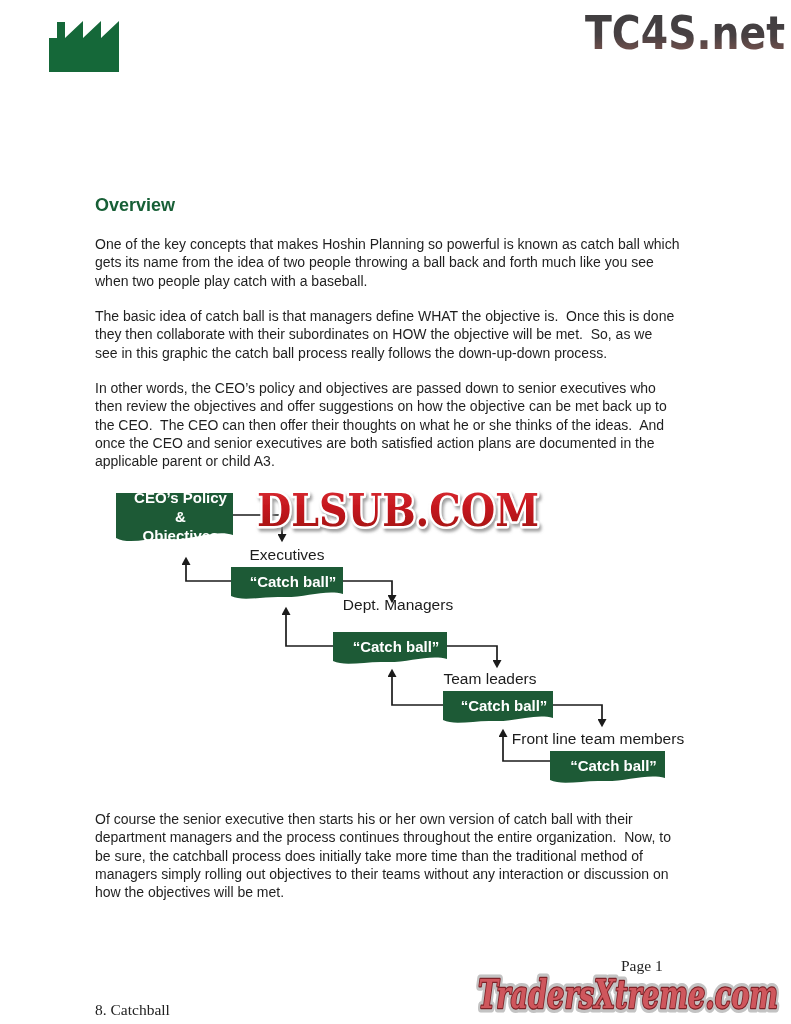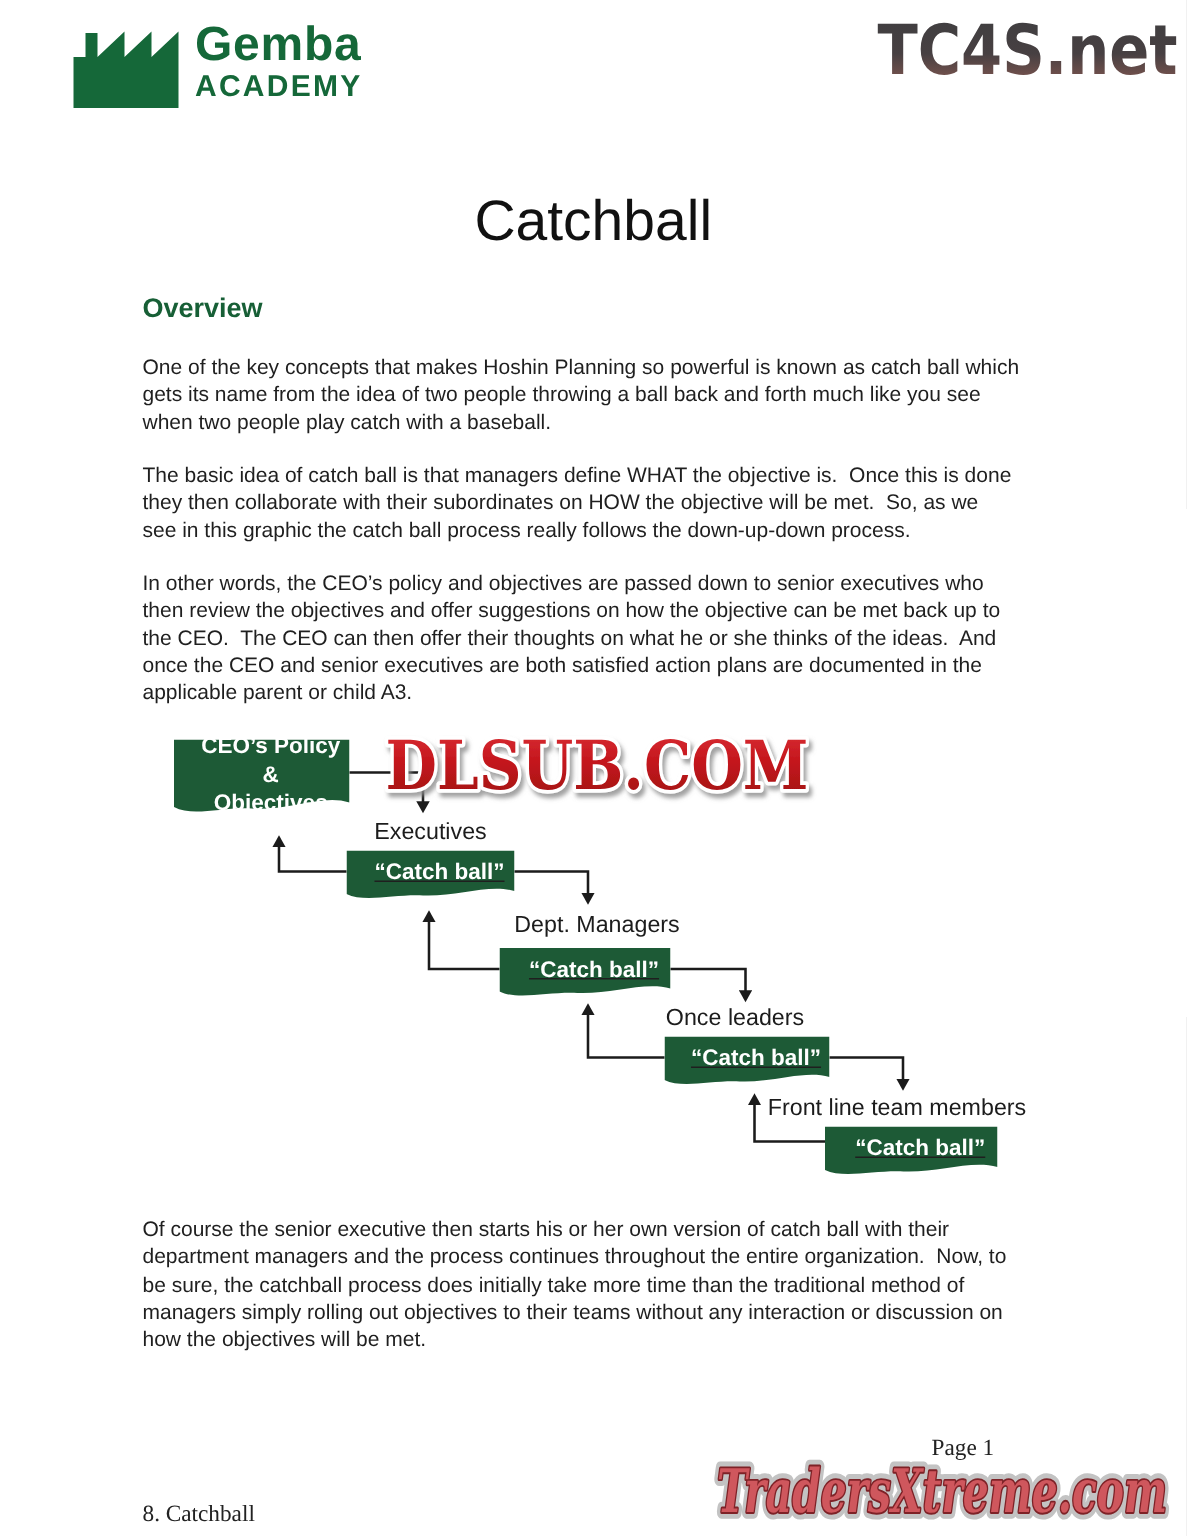--- a/index.html
+++ b/index.html
@@ -24,62 +24,57 @@
   .p1{top:235px;} .p2{top:307px;} .p3{top:379px;} .p4{top:810px;}
   
   .diagram{position:absolute;left:0;top:480px;width:791px;height:330px;}
   .arrows{position:absolute;left:0;top:0;}
   .banner{position:absolute;}
   .banner svg{position:absolute;inset:0;width:100%;height:100%;}
   .banner-label{position:relative;display:flex;align-items:center;justify-content:center;
     text-align:center;color:#fff;font-weight:600;white-space:pre-line;padding-left:12px;}
   .ceo-banner{left:116px;top:13px;width:117px;height:57px;}
   .ceo-banner .banner-label{height:47px;font-size:15px;line-height:19px;}
-  .cb{width:112px;height:38px;text-decoration:underline;}
+  .cb{width:112px;height:38px;}
   .cb .banner-label{height:29px;font-size:15px;}
   .cb1{left:231px;top:87px;}
   .cb2{left:333px;top:152px;width:114px;}
   .cb3{left:443px;top:211px;width:110px;}
   .cb4{left:550px;top:271px;width:115px;}
   .lvl-label{position:absolute;transform:translateX(-50%);font-size:15.5px;color:#1c1c1c;white-space:nowrap;}
   .ll1{left:287px;top:66px;}
-  .ll2{left:398px;top:128px;text-align:right;}
+  .ll2{left:398px;top:116px;text-align:right;}
   .ll3{left:490px;top:190px;}
   .ll4{left:598px;top:250px;}
   
   .footer-left{position:absolute;left:95px;top:957px;font-family:"Liberation Serif",serif;font-size:15.5px;color:#222;margin-top:44px;}
   .footer-page{position:absolute;left:621px;top:957px;font-family:"Liberation Serif",serif;font-size:15.5px;color:#222;}
 </style>
 </head>
 <body>
 
 <div class="page">
 
   <div class="logo">
     <svg width="74" height="64" viewBox="0 0 74 64">
       <path d="M2,64 V30 H10 V14 H18 V30 L36,13 V30 L54,13 V30 L72,13 V64 Z" fill="#156839"></path>
     </svg>
-    <div class="logo-texts">
-      <span class="logo-name">Gemba</span>
-      <span class="logo-sub">ACADEMY</span>
-    </div>
   </div>
 
   <svg class="wm" style="left:581px;top:2px;" width="210" height="64">
     <defs>
       <linearGradient id="tc4s-grad" x1="0" y1="0" x2="0" y2="1">
         <stop offset="0" stop-color="#3e3e40"></stop>
         <stop offset="0.55" stop-color="#474042"></stop>
         <stop offset="1" stop-color="#8a5a52"></stop>
       </linearGradient>
     </defs>
     <text x="4" y="47" font-family="DejaVu Sans, sans-serif" font-size="46" font-weight="bold" fill="url(#tc4s-grad)" textLength="200" lengthAdjust="spacingAndGlyphs">TC4S.net</text>
   </svg>
 
-  <div class="doc-title">Catchball</div>
 
   <div class="overview-heading">Overview</div>
   <div class="para p2">The basic idea of catch ball is that managers define WHAT the objective is.  Once this is done
 they then collaborate with their subordinates on HOW the objective will be met.  So, as we
 see in this graphic the catch ball process really follows the down-up-down process.</div>
   <div class="para p1">One of the key concepts that makes Hoshin Planning so powerful is known as catch ball which
 gets its name from the idea of two people throwing a ball back and forth much like you see
 when two people play catch with a baseball.</div>
   <div class="para p3">In other words, the CEO’s policy and objectives are passed down to senior executives who
 then review the objectives and offer suggestions on how the objective can be met back up to
@@ -124,21 +119,21 @@
     </div>
 
     <div class="lvl-label ll2">Dept. Managers</div>
     <div class="banner cb cb2">
       <svg viewBox="0 0 112 38" preserveAspectRatio="none">
         <path d="M0,0 H112 V27 C95,22 73,31 51,30 C33,29 12,35 0,29 Z" fill="#1d5a36"></path>
       </svg>
       <div class="banner-label">“Catch ball”</div>
     </div>
 
-    <div class="lvl-label ll3">Once leaders</div>
+    <div class="lvl-label ll3">Team leaders</div>
     <div class="banner cb cb3">
       <svg viewBox="0 0 112 38" preserveAspectRatio="none">
         <path d="M0,0 H112 V27 C95,22 73,31 51,30 C33,29 12,35 0,29 Z" fill="#1d5a36"></path>
       </svg>
       <div class="banner-label">“Catch ball”</div>
     </div>
 
     <div class="lvl-label ll4">Front line team members</div>
     <div class="banner cb cb4">
       <svg viewBox="0 0 112 38" preserveAspectRatio="none">

